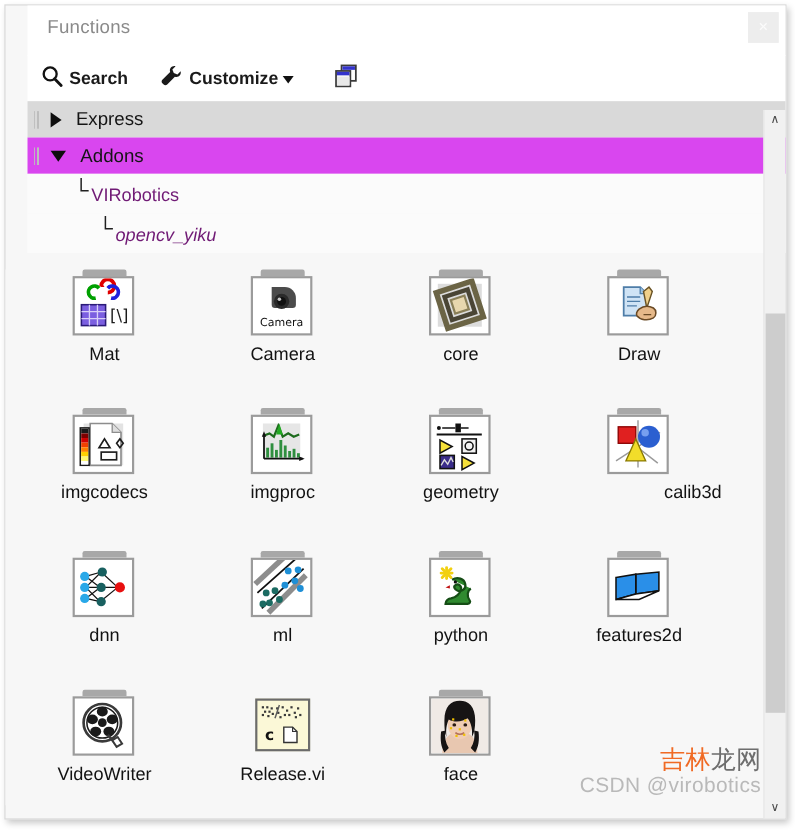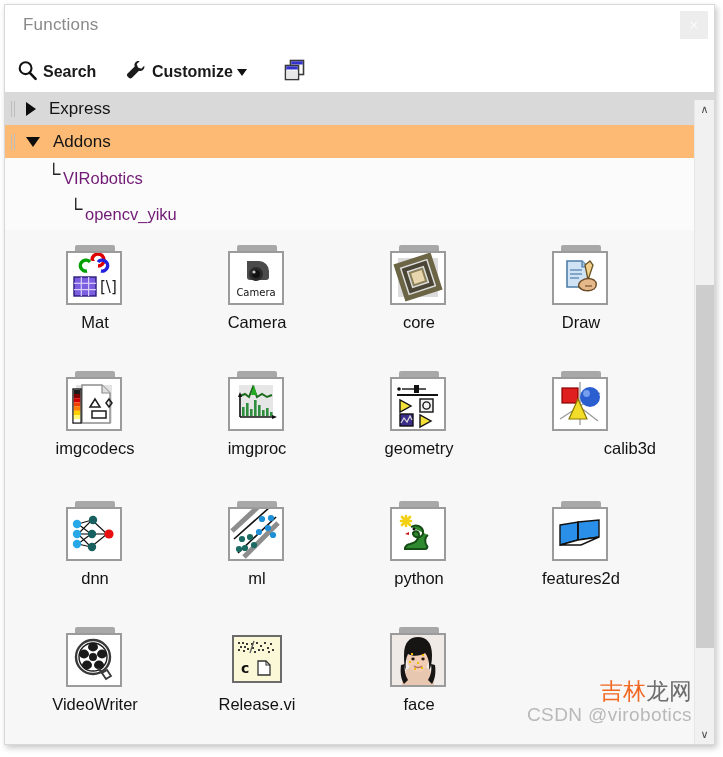--- a/index.html
+++ b/index.html
@@ -17,20 +17,21 @@
   .palette-window {
     position: absolute;
     left: 4px;
     top: 4px;
     width: 711px;
     height: 741px;
     background: #f7f7f7;
     border: 1px solid #d8d8d8;
     box-shadow: 2px 3px 6px rgba(0,0,0,0.22);
     box-sizing: border-box;
+    padding-left: 20px;
   }
 
   
   .titlebar {
     position: relative;
     height: 45px;
     background: #ffffff;
     border-bottom: 1px solid #ffffff;
   }
   .titlebar-title {
@@ -99,21 +100,21 @@
     position: relative;
     background: #fbfbfb;
   }
   .tree-row {
     position: relative;
     height: 33px;
     display: flex;
     align-items: center;
   }
   .tree-row.shaded { background: #d9d9d9; }
-  .tree-row.plain  { background: #fdba74; }
+  .tree-row.plain  { background: #d946ef; }
 
   .grip {
     width: 7px;
     height: 16px;
     margin-left: 6px;
     background:
       linear-gradient(to right,
         #bdbdbd 0px, #bdbdbd 1px,
         transparent 1px, transparent 3px,
         #bdbdbd 3px, #bdbdbd 4px,
@@ -341,21 +342,21 @@
       <span class="tree-label">Addons</span>
     </div>
 
     <div class="subrow">
       <span class="elbow" style="left:42px; top:6px;">└</span>
       <span class="subrow-label" style="left:58px; top:11px;">VIRobotics</span>
     </div>
 
     <div class="subrow">
       <span class="elbow" style="left:64px; top:5px;">└</span>
-      <span class="subrow-label" style="left:80px; top:11px;">opencv_yiku</span>
+      <span class="subrow-label" style="left:80px; top:11px;font-style:italic;">opencv_yiku</span>
     </div>
   </div>
 
   <div class="grid">
 
     <div class="cell" style="left:15px; top:0px;">
       <div class="cell-icon">
         <div class="folder-tab"></div>
         <div class="folder-body">
           <svg class="glyph" viewBox="0 0 52 50">

